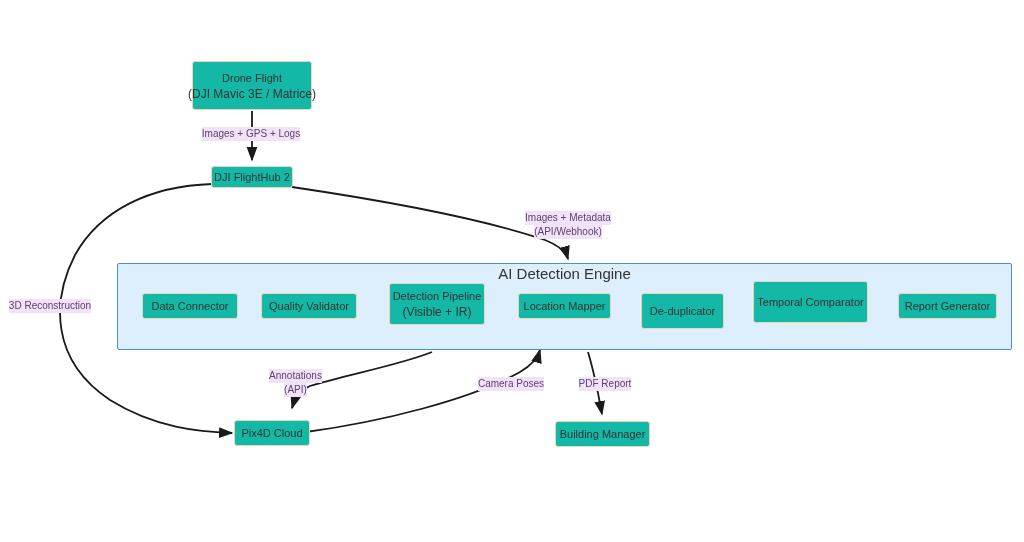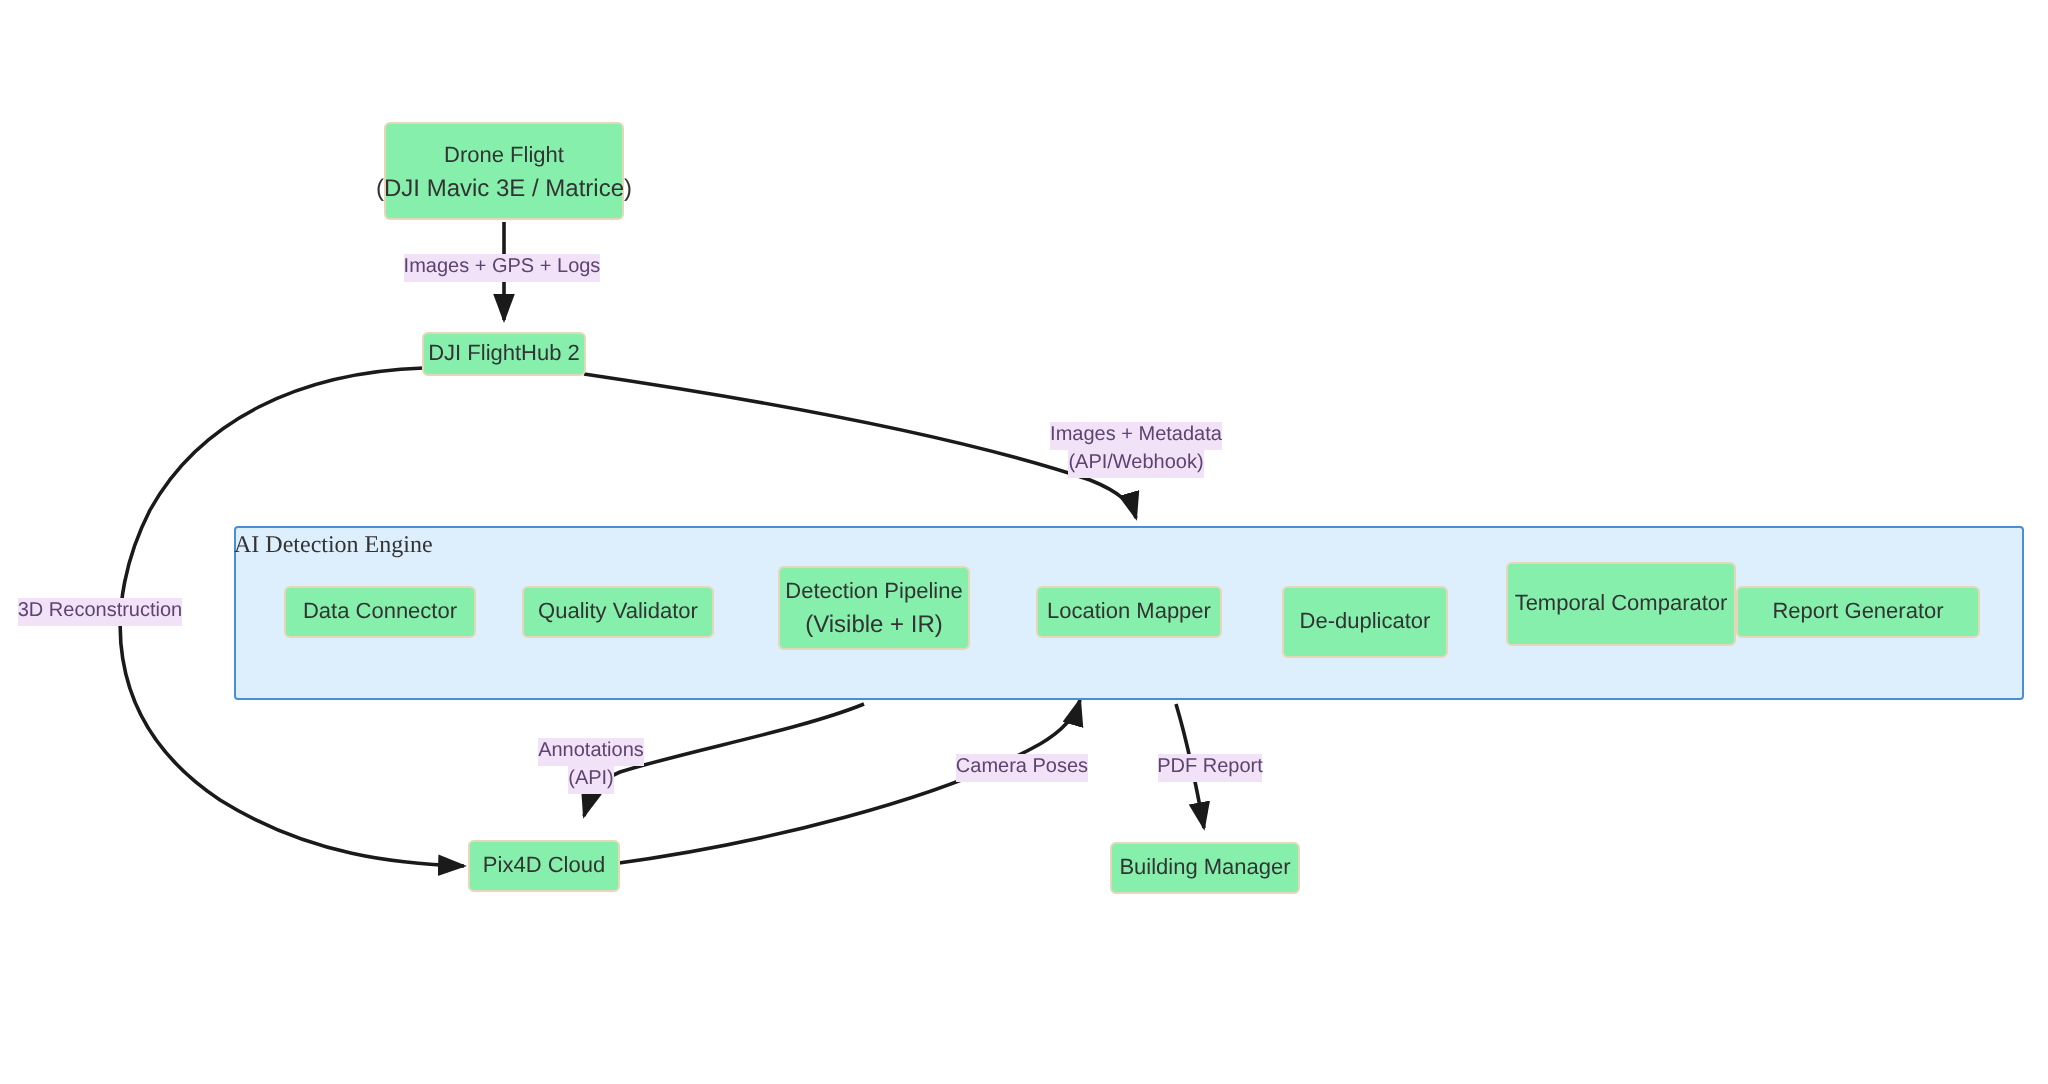--- a/index.html
+++ b/index.html
@@ -23,21 +23,21 @@
   svg.edges {
     position: absolute;
     left: 0; top: 0;
     width: 1024px;
     height: 542px;
     pointer-events: none;
   }
   .node {
     position: absolute;
     box-sizing: border-box;
-    background: #86efac;
+    background: #14b8a6;
     border: 1px solid #e6d7b8;
     border-radius: 3px;
     display: flex;
     flex-direction: column;
     align-items: center;
     justify-content: center;
     color: #333333;
     font-size: 11px;
     line-height: 16px;
     text-align: left;
@@ -46,24 +46,24 @@
   .node .line2 { font-size: 12px; }
   .cluster {
     position: absolute;
     box-sizing: border-box;
     background: #ddeefc;
     border: 1.3px solid #4a8fd4;
     border-radius: 2px;
   }
   .cluster-title {
     position: absolute;
-    font-size: 12px;
+    font-size: 15px;
     color: #333333;
     white-space: nowrap;
-    font-family: Liberation Serif, serif;
+    text-align: center;
   }
   .edge-label {
     position: absolute;
     font-size: 10px;
     line-height: 14px;
     color: #5d4370;
     white-space: nowrap;
     text-align: center;
     pointer-events: none;
   }
@@ -128,21 +128,21 @@
   </div>
 
   <div class="node" style="left:641px; top:293px; width:83px; height:36px;">
     <div>De-duplicator</div>
   </div>
 
   <div class="node" style="left:753px; top:281px; width:115px; height:42px;">
     <div>Temporal Comparator</div>
   </div>
 
-  <div class="node" style="left:868px; top:293px; width:122px; height:26px;">
+  <div class="node" style="left:898px; top:293px; width:99px; height:26px;">
     <div>Report Generator</div>
   </div>
 
   <div class="node" style="left:234px; top:420px; width:76px; height:26px;">
     <div>Pix4D Cloud</div>
   </div>
 
   <div class="node" style="left:555px; top:421px; width:95px; height:26px;">
     <div>Building Manager</div>
   </div>

